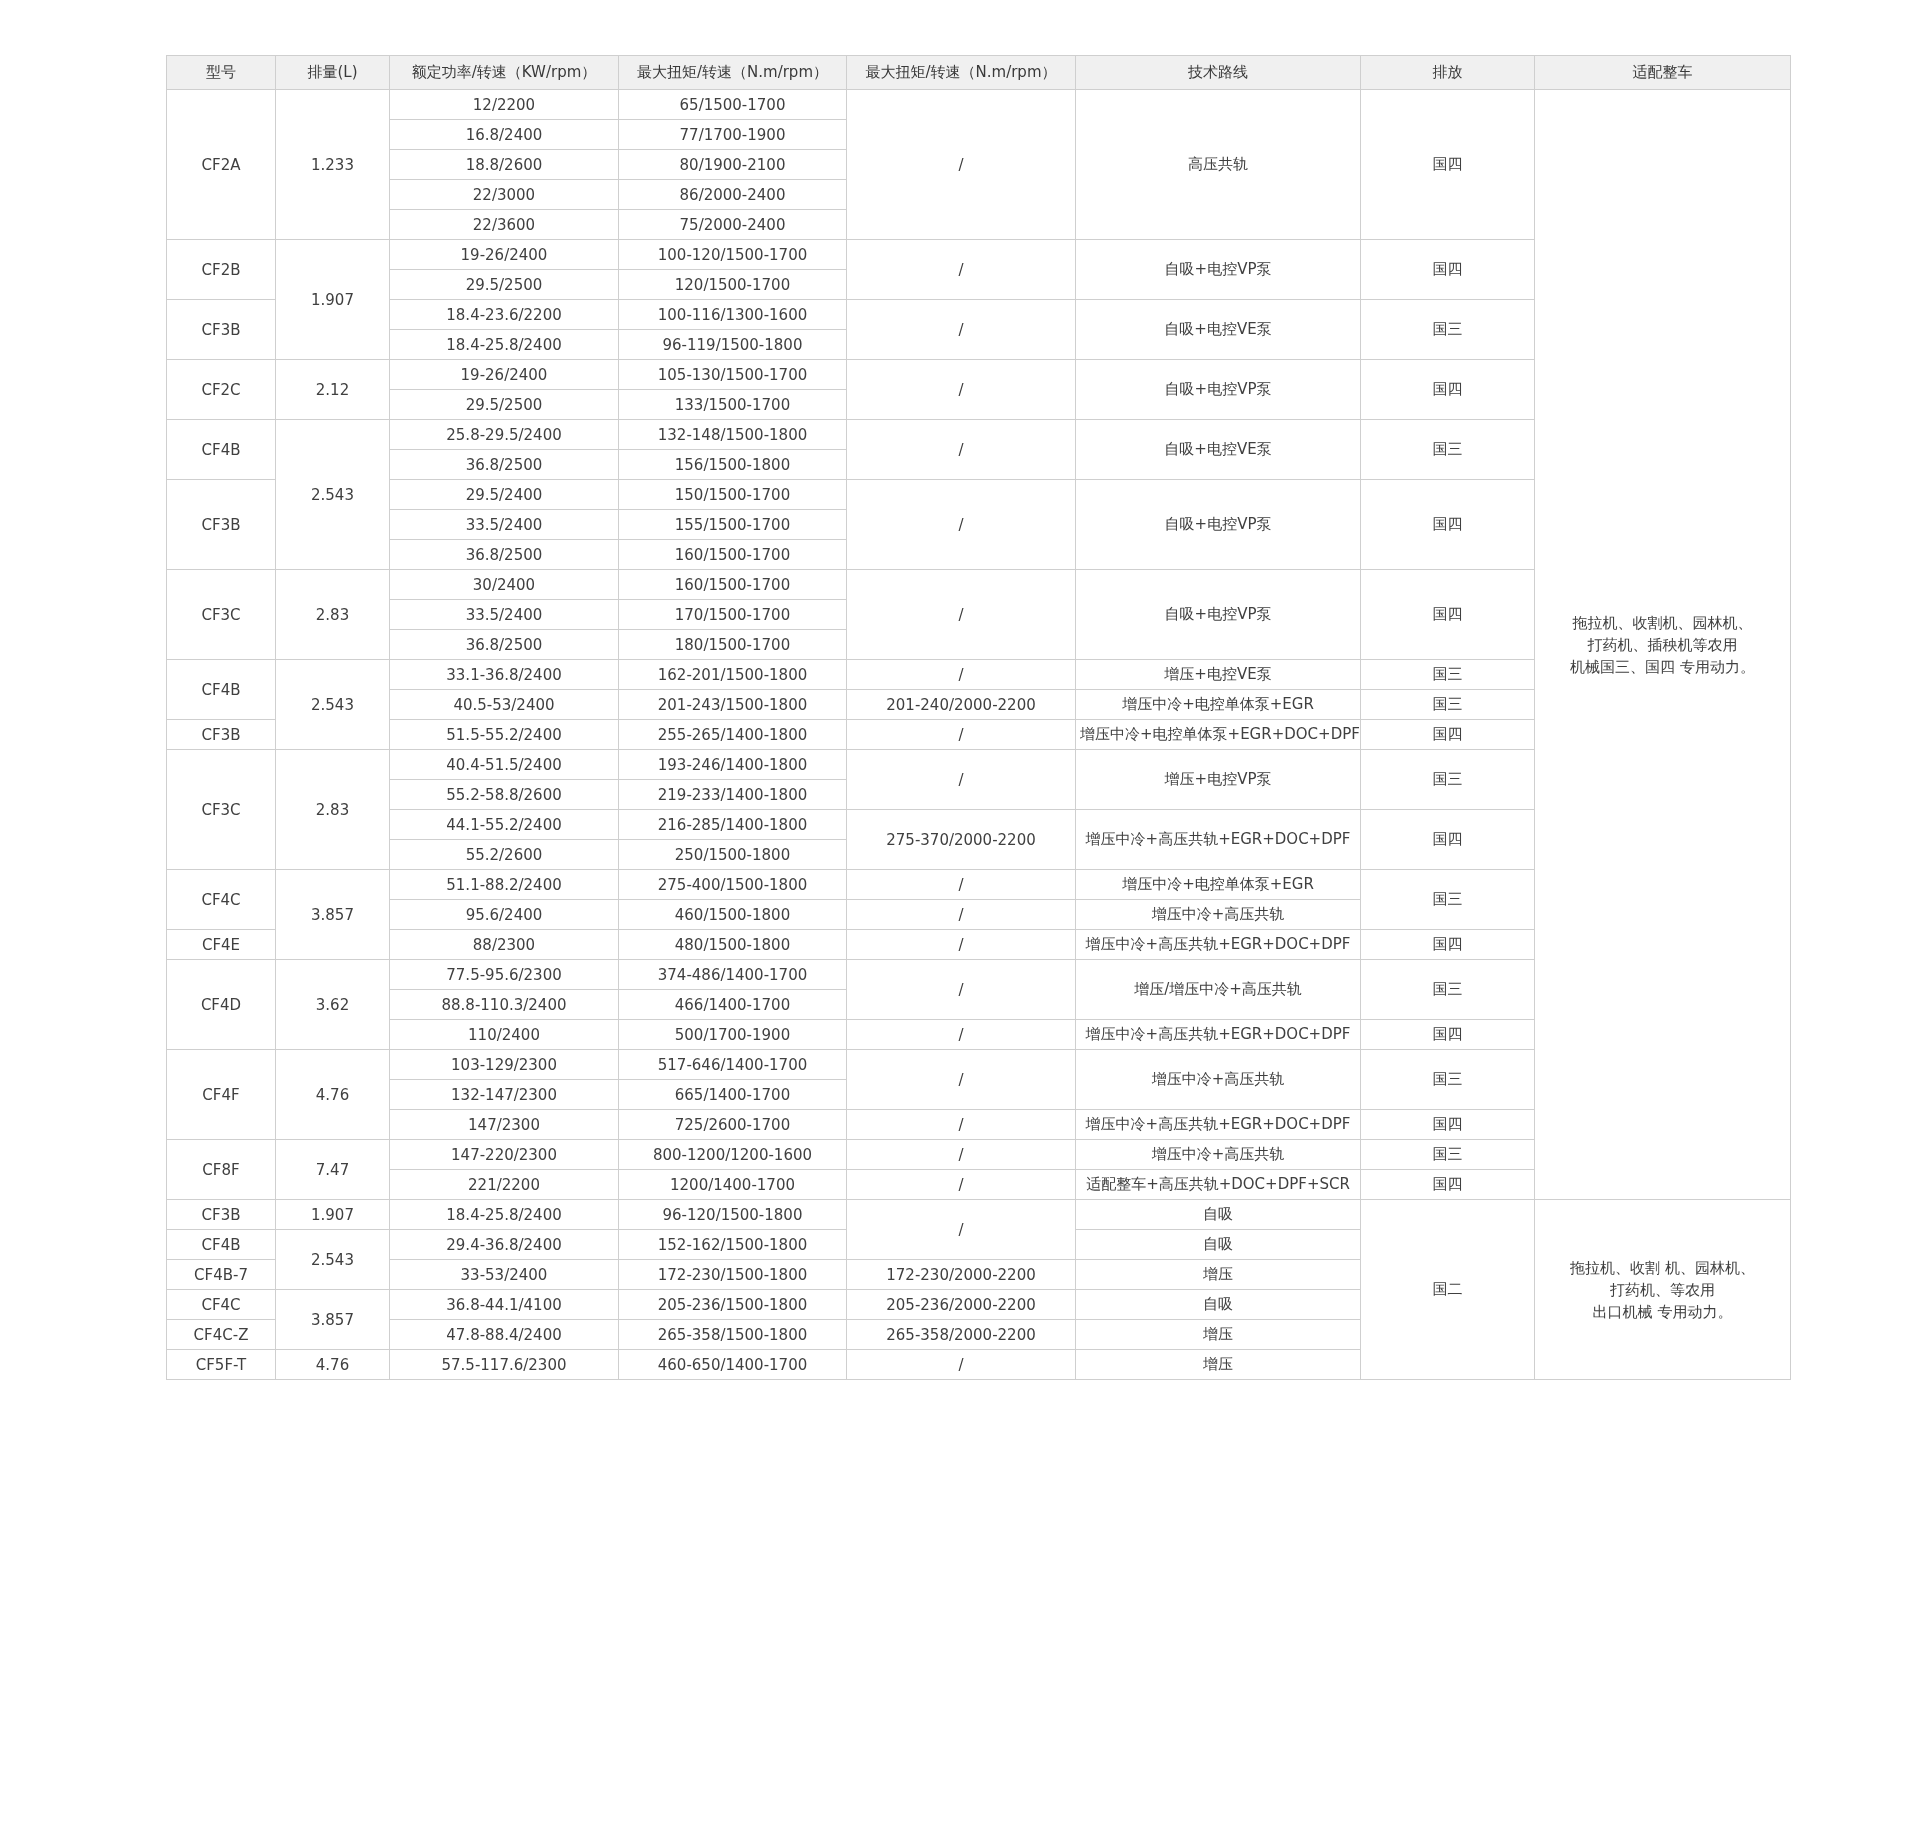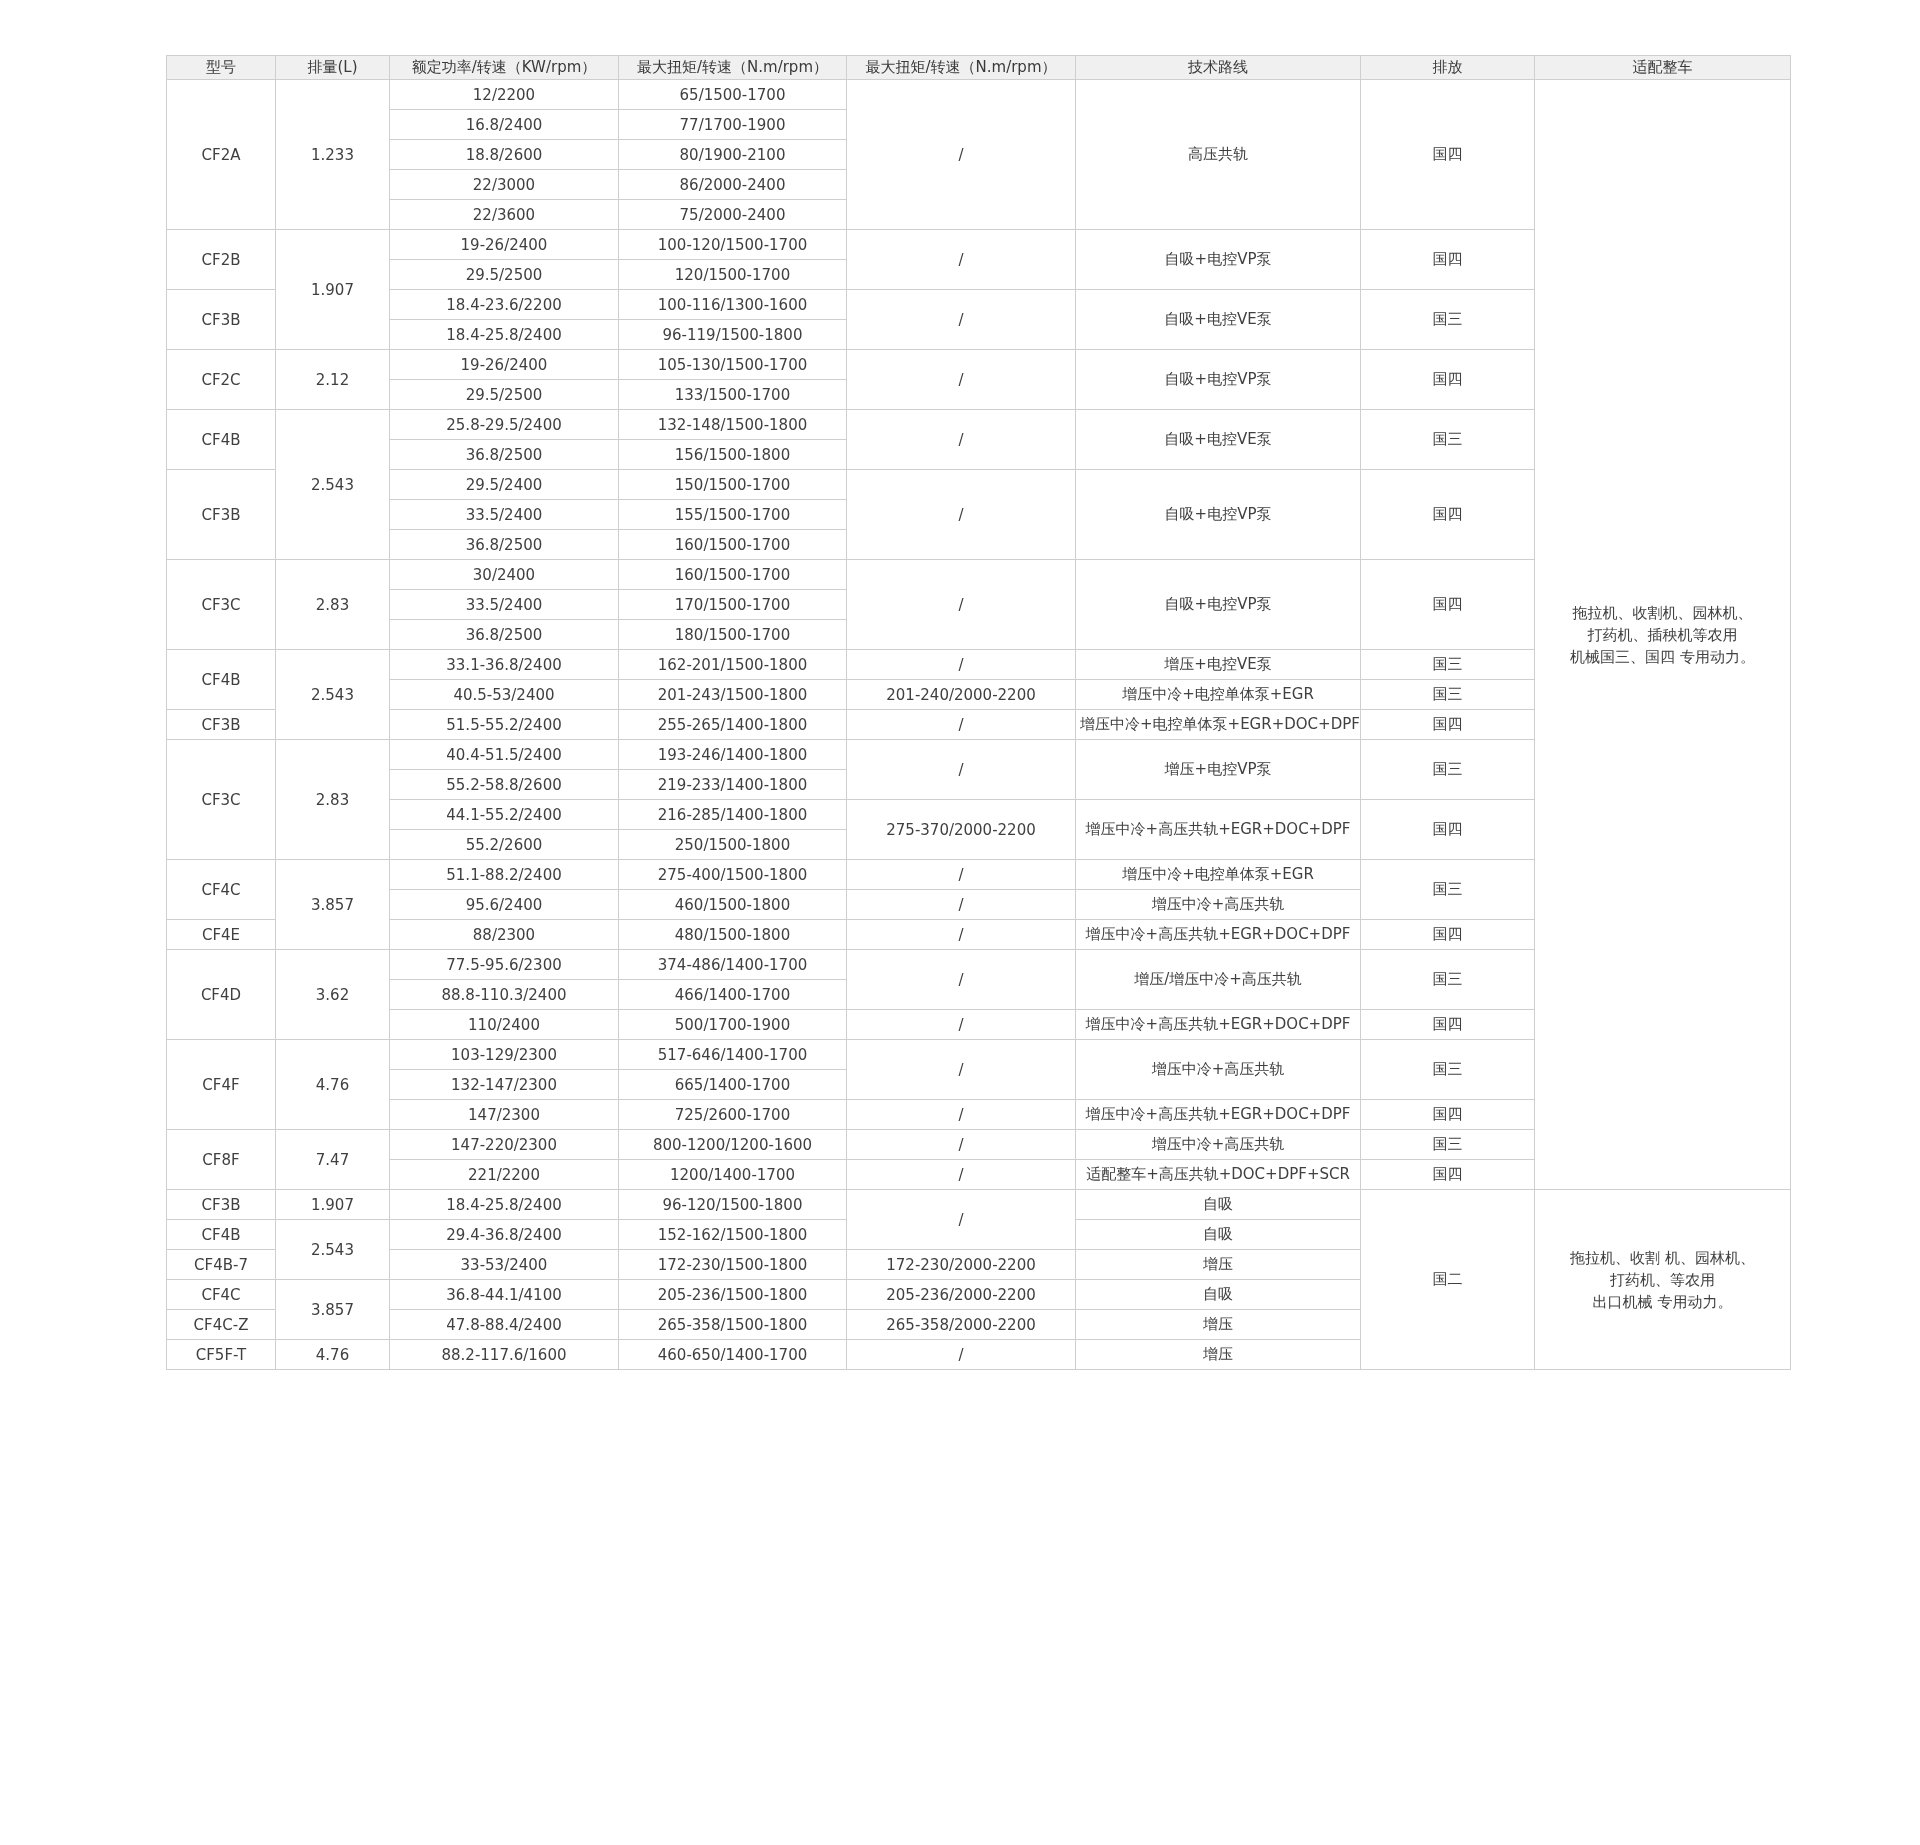--- a/index.html
+++ b/index.html
@@ -1,20 +1,20 @@
 <!DOCTYPE html>
 <html style="--page-bg: #ffffff; --header-bg: #f0f0f0; --border: #cfcfcf; --text: #404040;"><head>
 <meta charset="utf-8">
 <style>
   * { margin:0; padding:0; box-sizing:border-box; }
   html,body { width:1920px; height:1845px; background:var(--page-bg,#ffffff); font-family:"DejaVu Sans","Liberation Sans",sans-serif; }
   .table-wrap { position:absolute; left:166px; top:55px; }
   table { border-collapse:collapse; table-layout:fixed; width:1624px; color:var(--text,#404040); font-size:15px; }
   th,td { border:1px solid var(--border,#cfcfcf); text-align:center; vertical-align:middle; padding:0 4px; overflow:hidden; }
-  thead th { height:24px; background:var(--header-bg,#f0f0f0); font-weight:normal; color:#3a3a3a; }
+  thead th { height:34px; background:var(--header-bg,#f0f0f0); font-weight:normal; color:#3a3a3a; }
   tbody td { height:30px; white-space:nowrap; }
   td.vehicle { white-space:pre-line; line-height:22px; }
 </style>
 </head>
 <body>
 
 <div class="table-wrap">
   <table>
     <colgroup>
       <col style="width:109px">
@@ -315,20 +315,20 @@
         <tr>
           <td>CF4C-Z</td>
           <td>47.8-88.4/2400</td>
           <td>265-358/1500-1800</td>
           <td>265-358/2000-2200</td>
           <td>增压</td>
         </tr>
         <tr>
           <td>CF5F-T</td>
           <td>4.76</td>
-          <td>88.2-117.6/1600</td>
+          <td>57.5-117.6/2300</td>
           <td>460-650/1400-1700</td>
           <td>/</td>
           <td>增压</td>
         </tr>
       </tbody>
   </table>
 </div>
 
 </body></html>

